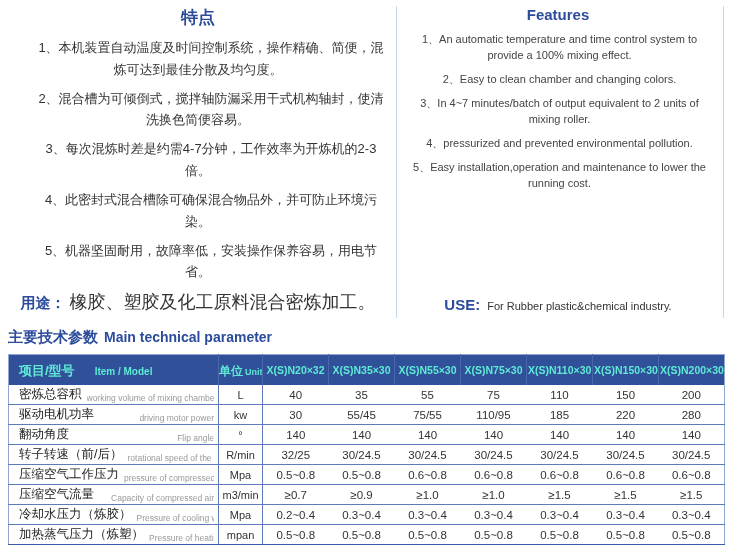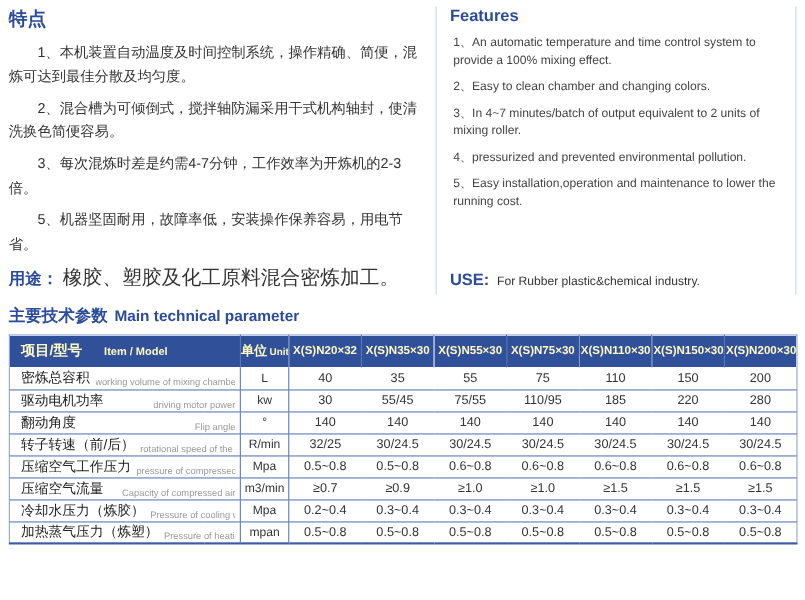--- a/index.html
+++ b/index.html
@@ -9,41 +9,41 @@
   }
   *{margin:0;padding:0;box-sizing:border-box;}
   html,body{background:#fff;}
   body{
     width:732px;height:545px;overflow:hidden;
     font-family:"Liberation Sans","DejaVu Sans",sans-serif;
     color:#333;
     padding:6px 8px 0 8px;
   }
   
-  .top-section{display:flex;align-items:stretch;}
+  .top-section{display:flex;align-items:stretch;text-align:center;}
   .col{display:flex;flex-direction:column;min-height:196px;}
   .col-cn{width:389px;border-right:1px solid #c9d5ec;padding-right:8px;}
   .col-en{flex:1;padding-left:12px;border-right:1px solid #c9d5ec;padding-right:16px;}
   .h-cn{font-size:17px;font-weight:bold;color:var(--accent);margin-bottom:8px;}
   .h-en{font-size:15px;font-weight:bold;color:var(--accent);margin-bottom:9px;}
   .cn-item{font-size:13px;line-height:1.68;color:#333;text-indent:2em;margin-bottom:7px;}
   .en-item{font-size:11px;line-height:1.45;color:#444;margin-bottom:8px;padding-left:3px;}
   .use-line{margin-top:auto;padding-bottom:4px;}
   .use-label-cn{font-size:15px;font-weight:bold;color:var(--accent);margin-right:4px;}
   .use-text-cn{font-size:18px;color:#333;}
   .use-label-en{font-size:15px;font-weight:bold;color:var(--accent);margin-right:7px;}
   .use-text-en{font-size:11px;color:#333;}
   
   .table-title{margin:10px 0 7px 0;}
   .tt-cn{font-size:15px;font-weight:bold;color:var(--accent);margin-right:6px;}
   .tt-en{font-size:14px;font-weight:bold;color:var(--accent);}
   
   table.spec{border-collapse:collapse;table-layout:fixed;width:716px;border:1px solid #8fa5d2;}
   thead th{
-    background:var(--hdr-bg);color:#fef9c3;height:30px;
+    background:var(--hdr-bg);color:#5eead4;height:30px;
     border-left:1px solid #4a67ad;vertical-align:middle;
     font-weight:bold;white-space:nowrap;overflow:hidden;
   }
   th.th-item{text-align:left;padding-left:10px;border-left:none;}
   .th-cn{font-size:13px;}
   .th-item .th-en{font-size:10px;margin-left:20px;font-weight:bold;}
   .th-unit-cn{font-size:12px;margin-top:35px;}
   .th-unit-en{font-size:9px;margin-left:2px;}
   th.th-model{font-size:10.5px;text-align:center;padding:0 1px;}
   tbody td{
@@ -60,20 +60,21 @@
 </style>
 </head>
 <body>
 
 <div class="top-section">
   <div class="col col-cn">
     <div class="h-cn">特点</div>
     <p class="cn-item">1、本机装置自动温度及时间控制系统，操作精确、简便，混炼可达到最佳分散及均匀度。</p>
     <p class="cn-item">2、混合槽为可倾倒式，搅拌轴防漏采用干式机构轴封，使清洗换色简便容易。</p>
     <p class="cn-item">3、每次混炼时差是约需4-7分钟，工作效率为开炼机的2-3倍。</p>
+    <p class="cn-item">4、此密封式混合槽除可确保混合物品外，并可防止环境污染。</p>
     <p class="cn-item">5、机器坚固耐用，故障率低，安装操作保养容易，用电节省。</p>
     <div class="use-line">
       <span class="use-label-cn">用途：</span><span class="use-text-cn">橡胶、塑胶及化工原料混合密炼加工。</span>
     </div>
   </div>
   <div class="col col-en">
     <div class="h-en">Features</div>
     <p class="en-item">1、An automatic temperature and time control system to provide a 100% mixing effect.</p>
     <p class="en-item">2、Easy to clean chamber and changing colors.</p>
     <p class="en-item">3、In 4~7 minutes/batch of output equivalent to 2 units of mixing roller.</p>

